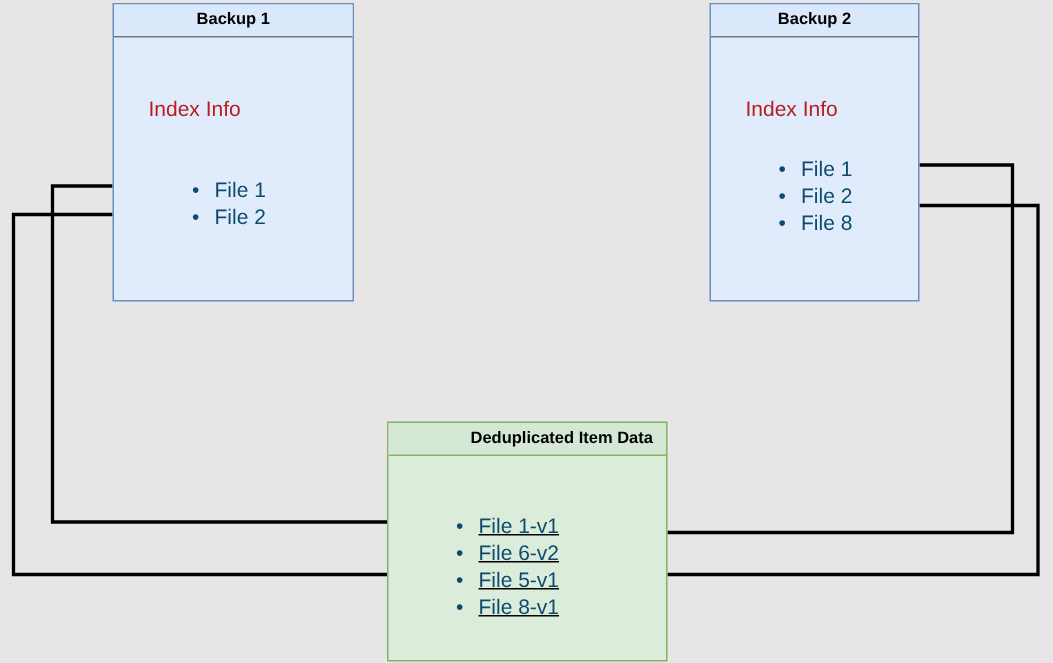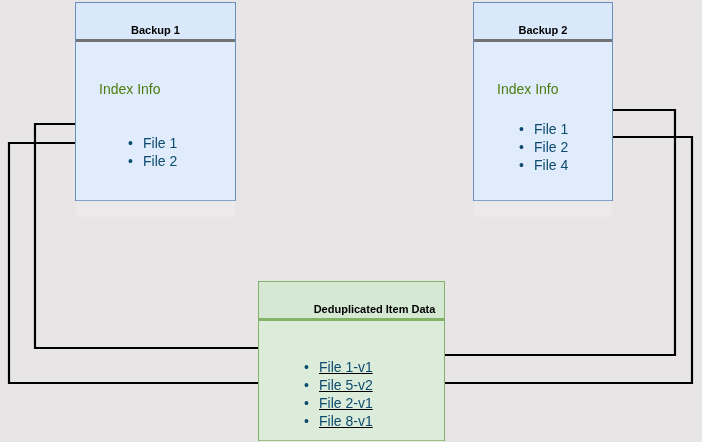--- a/index.html
+++ b/index.html
@@ -34,41 +34,40 @@
   }
   .box .hdr {
     box-sizing: border-box;
     height: 22px;
     line-height: 21px;
     text-align: center;
     font-weight: bold;
     font-size: 11px;
     color: #000;
     background: #dae8fc;
-    border-bottom: 3px solid #737373;
-    margin-top: 17px;
+    border-bottom: 1px solid #737373;
   }
   .box .body {
     position: relative;
     background: rgba(255,255,255,0.18);
     height: calc(100% - 22px);
   }
   .box.green {
     border-color: #82b366;
     background: #d5e8d4;
   }
   .box.green .hdr {
     background: #d5e8d4;
     border-bottom-color: #82b366;
     padding-left: 46px;
   }
   .idx-label {
     position: absolute;
     font-size: 14px;
-    color: #4d7c0f;
+    color: #b91c1c;
     white-space: nowrap;
   }
   ul.filelist {
     position: absolute;
     margin: 0;
     padding: 0;
     list-style: none;
   }
   ul.filelist li {
     position: relative;
@@ -120,30 +119,30 @@
     </div>
   </div>
 
   <div class="box" style="left:473px; top:2px; width:140px; height:199px;">
     <div class="hdr">Backup 2</div>
     <div class="body">
       <div class="idx-label" style="left:23px; top:39px;">Index Info</div>
       <ul class="filelist" style="left:45px; top:78px;">
         <li>File 1</li>
         <li>File 2</li>
-        <li>File 4</li>
+        <li>File 8</li>
       </ul>
     </div>
   </div>
 
   <div class="box green" style="left:258px; top:281px; width:187px; height:160px;">
     <div class="hdr">Deduplicated Item Data</div>
     <div class="body">
       <ul class="filelist" style="left:45px; top:37px;text-decoration:underline;">
         <li>File 1-v1</li>
-        <li>File 5-v2</li>
-        <li>File 2-v1</li>
+        <li>File 6-v2</li>
+        <li>File 5-v1</li>
         <li>File 8-v1</li>
       </ul>
     </div>
   </div>
 
 </div>
 
 </body></html>

